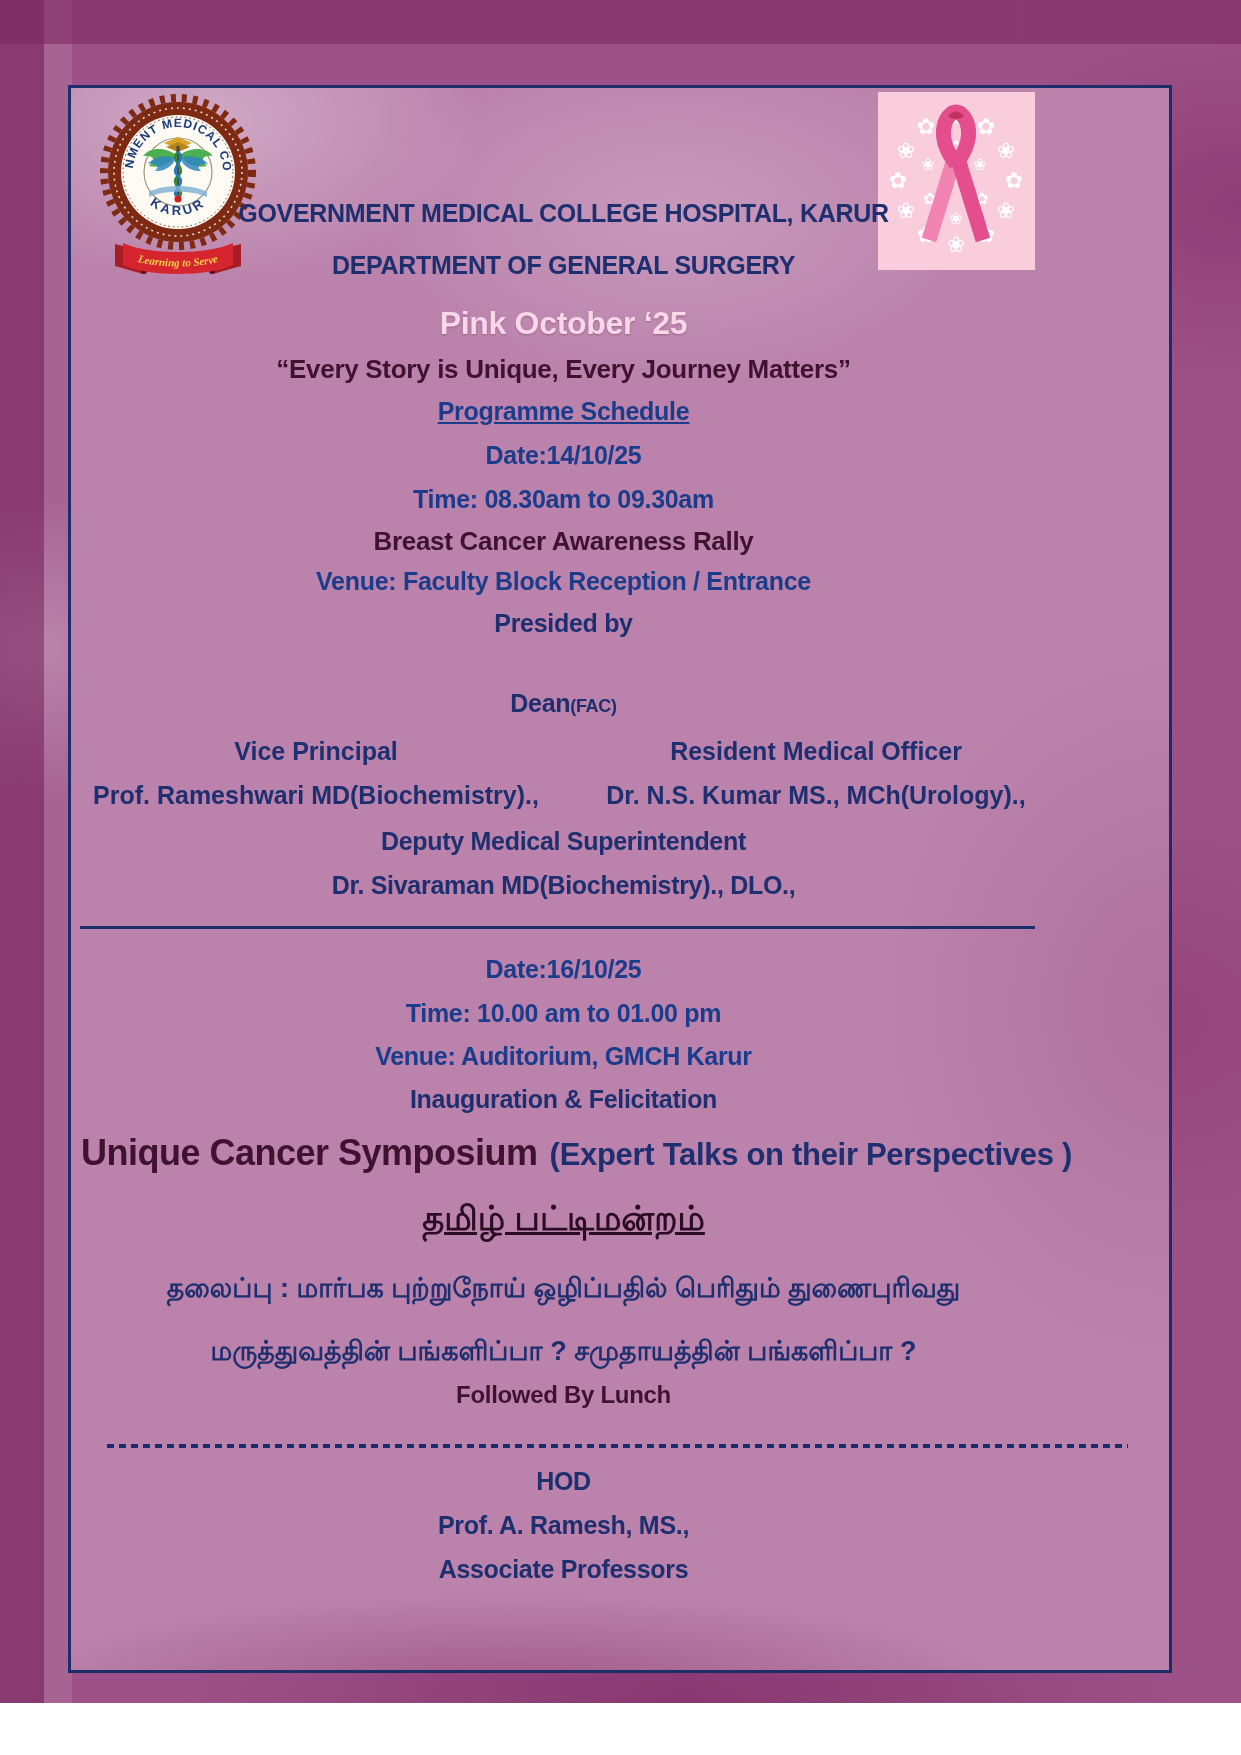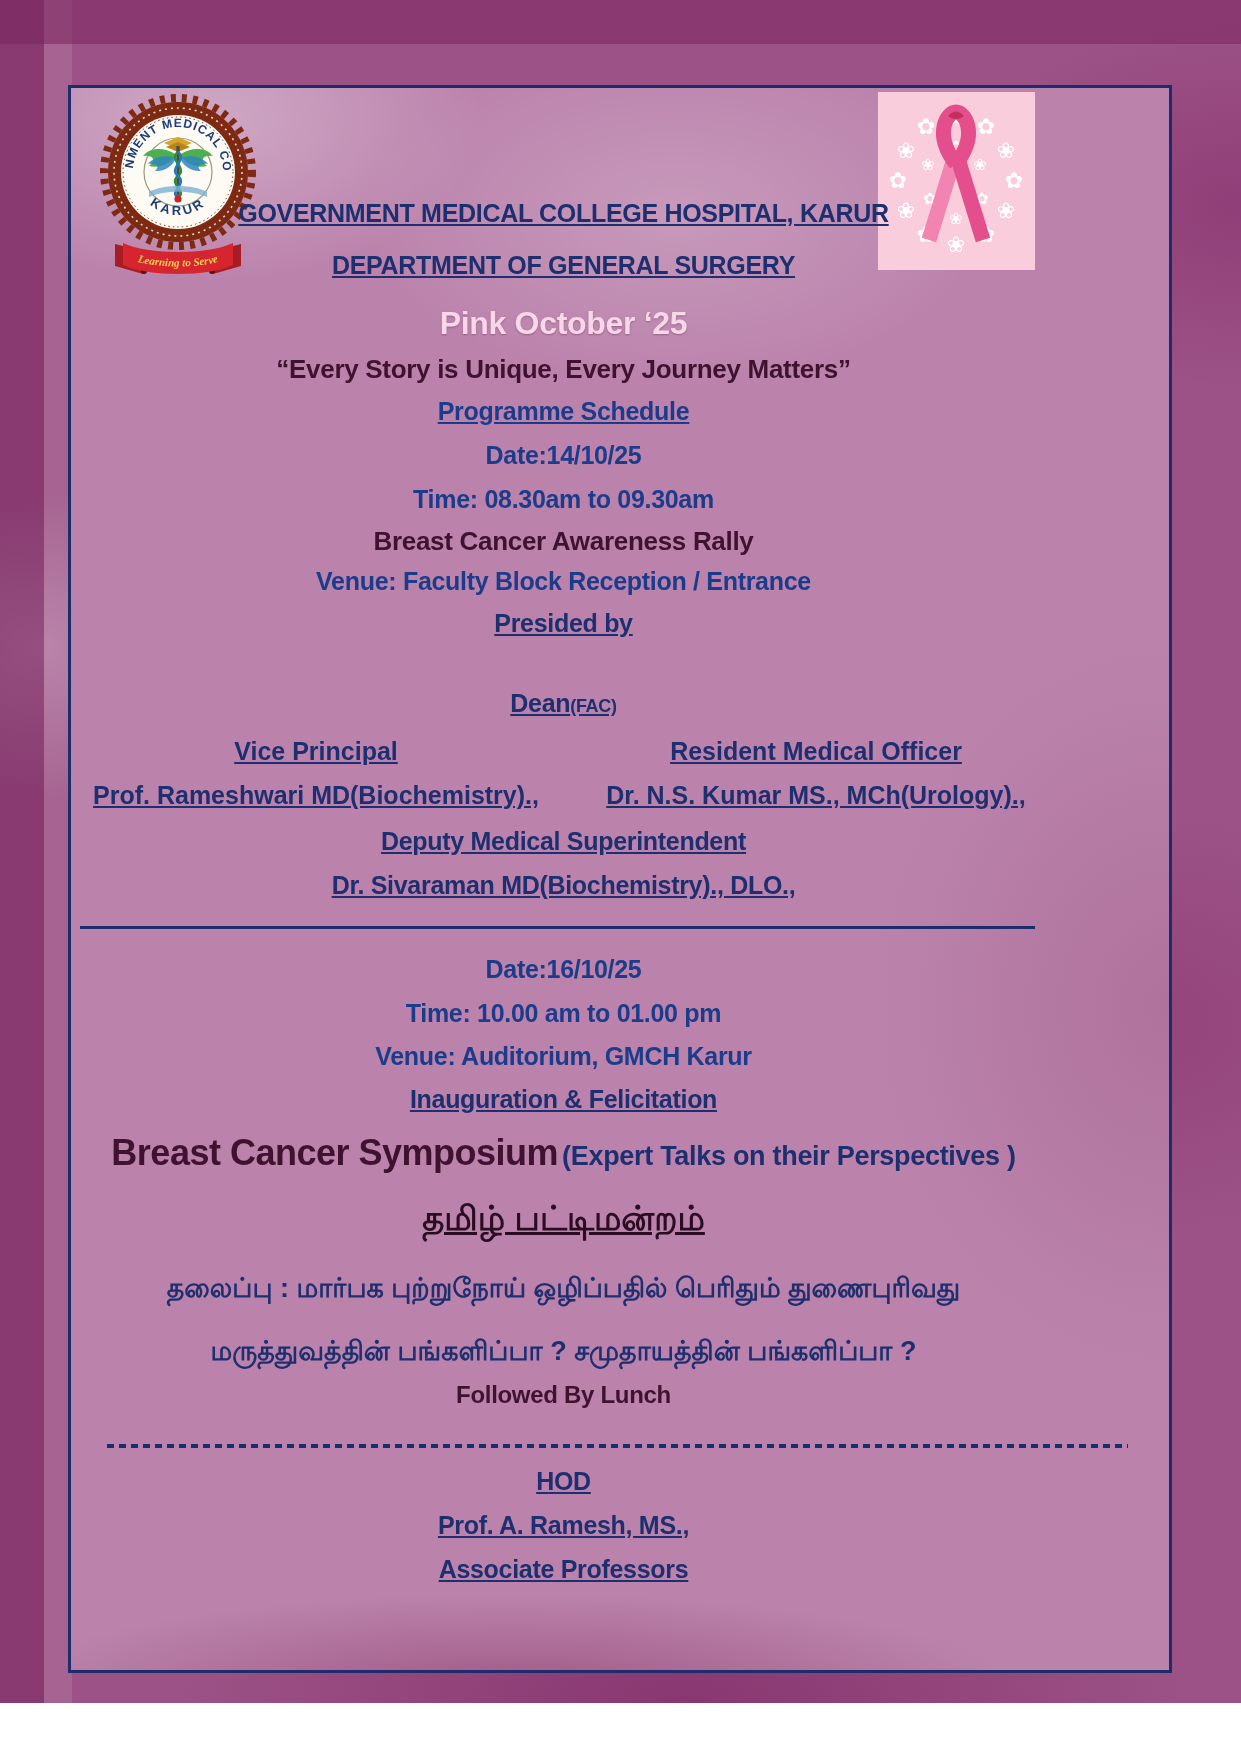--- a/index.html
+++ b/index.html
@@ -27,36 +27,36 @@
       radial-gradient(ellipse 520px 280px at 55% 8%, rgba(255,255,255,.18), transparent 60%),
       radial-gradient(ellipse 700px 130px at 40% 101%, rgba(140,58,109,.55), transparent 72%),
       radial-gradient(ellipse 420px 520px at 100% 58%, rgba(148,74,120,.30), transparent 70%),
       #bb83ac;
   }
   .content{position:absolute;left:10px;top:0;width:965px;height:100%;}
   .line{
     position:absolute;left:0;width:100%;text-align:center;
     font-weight:700;line-height:40px;letter-spacing:-0.3px;white-space:nowrap;
   }
-  .navy{color:#1d2f6f;text-decoration:underline;}
+  .navy{color:#1d2f6f;}
   .blue{color:#1b3c8a;}
   .maroon{color:#3f1230;}
   .pinktitle{color:#f8d7e9;font-size:32px;line-height:44px;text-shadow:0 1px 2px rgba(90,20,60,.35);}
   .sz25{font-size:25px;}
   .sz26{font-size:26px;}
   .sz24{font-size:24px;}
   .underl{text-decoration:underline;}
   .col{position:absolute;text-align:center;font-weight:700;font-size:25px;line-height:40px;white-space:nowrap;}
   .rule{position:absolute;height:3px;background:#1b2d6b;}
   .dotted{
     position:absolute;height:4px;
     background:repeating-linear-gradient(90deg,#1b2d6b 0 7px,transparent 7px 12px);
   }
   .sym-title{font-size:36px;color:#3f1230;letter-spacing:-0.5px;}
-  .sym-note{font-size:27px;color:#1d2f6f;margin-left:4px;}
+  .sym-note{font-size:31px;color:#1d2f6f;margin-left:12px;}
   .tamil-head{font-size:34px;color:#2a0d22;text-decoration:underline;letter-spacing:0;}
   .tamil{font-size:27px;color:#1d2f6f;letter-spacing:0;}
   .dean-sub{font-size:18px;}
   .prof-item{display:inline-block;margin:0 14px;}
   .logo-box{position:absolute;left:22px;top:6px;width:170px;height:195px;}
   .ribbon-box{position:absolute;left:807px;top:4px;width:157px;height:178px;}
 </style>
 </head>
 <body>
 
@@ -171,21 +171,21 @@
 
     <div class="rule" style="left:9px;top:838px;width:955px"></div>
 
     <div class="content" style="top:0">
       <div class="line blue sz25" style="top:861px">Date:16/10/25</div>
       <div class="line blue sz25" style="top:905px">Time: 10.00 am to 01.00 pm</div>
       <div class="line blue sz25" style="top:948px">Venue: Auditorium, GMCH Karur</div>
       <div class="line navy sz25" style="top:991px">Inauguration &amp; Felicitation</div>
 
       <div class="line" style="top:1039px;line-height:52px">
-        <span class="sym-title">Breast Cancer Symposium</span><span class="sym-note">(Expert Talks on their Perspectives )</span>
+        <span class="sym-title">Unique Cancer Symposium</span><span class="sym-note">(Expert Talks on their Perspectives )</span>
       </div>
 
       <div class="line tamil-head" style="top:1104px;line-height:52px">தமிழ் பட்டிமன்றம்</div>
       <div class="line tamil" style="top:1241px;line-height:44px">மருத்துவத்தின் பங்களிப்பா ?  சமுதாயத்தின் பங்களிப்பா ?</div>
       <div class="line tamil" style="top:1178px;line-height:44px">தலைப்பு : மார்பக புற்றுநோய் ஒழிப்பதில் பெரிதும் துணைபுரிவது</div>
 
       <div class="line maroon sz24" style="top:1287px">Followed By Lunch</div>
     </div>
 
     <div class="dotted" style="left:36px;top:1356px;width:1021px"></div>

